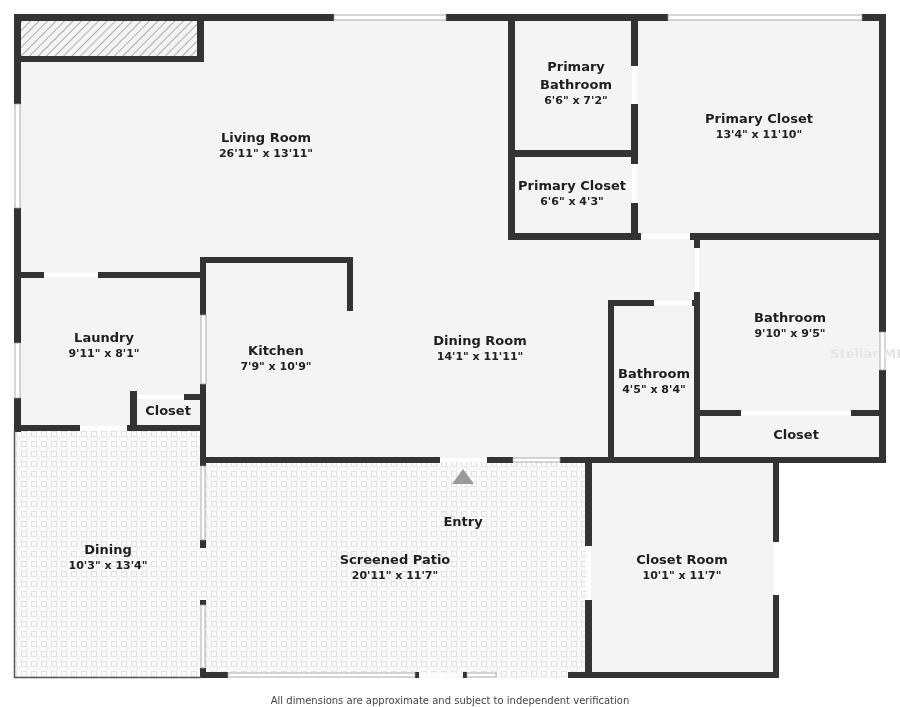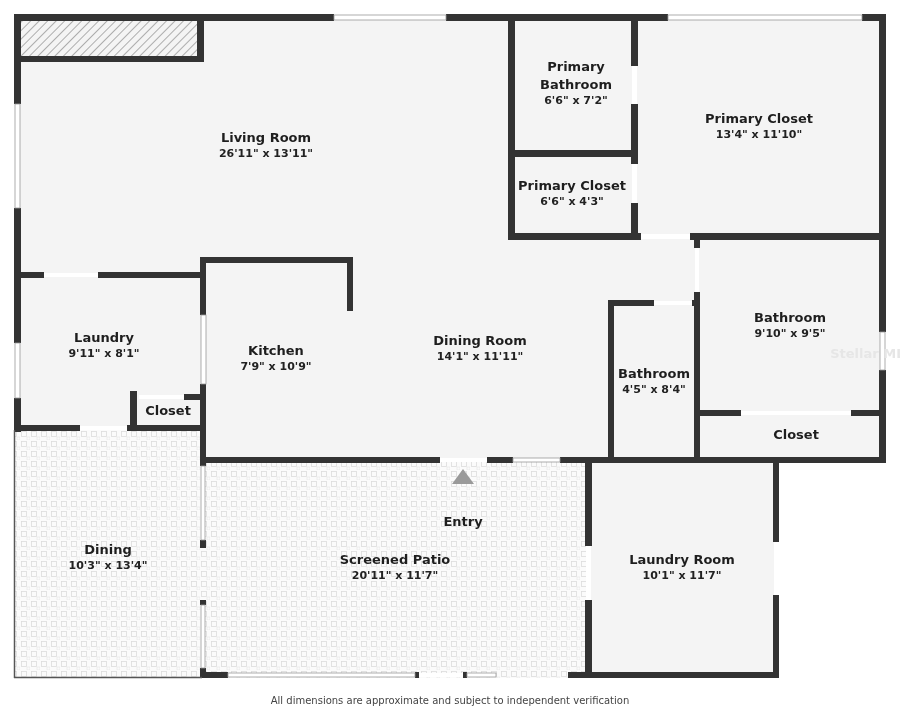--- a/index.html
+++ b/index.html
@@ -184,21 +184,21 @@
 </div>
 <div class="label" style="left:108px;top:557px;">
   <span class="name">Dining</span>
   <span class="dims">10'3" x 13'4"</span>
 </div>
 <div class="label" style="left:395px;top:567px;">
   <span class="name">Screened Patio</span>
   <span class="dims">20'11" x 11'7"</span>
 </div>
 <div class="label" style="left:682px;top:567px;">
-  <span class="name">Laundry Room</span>
+  <span class="name">Closet Room</span>
   <span class="dims">10'1" x 11'7"</span>
 </div>
 <div class="label" style="left:463px;top:503px;margin-top:19px;">
   <span class="name">Entry</span>
 </div>
 
 <div class="watermark">Stellar MLS</div>
 <div class="disclaimer">All dimensions are approximate and subject to independent verification</div>
 
 </body></html>

